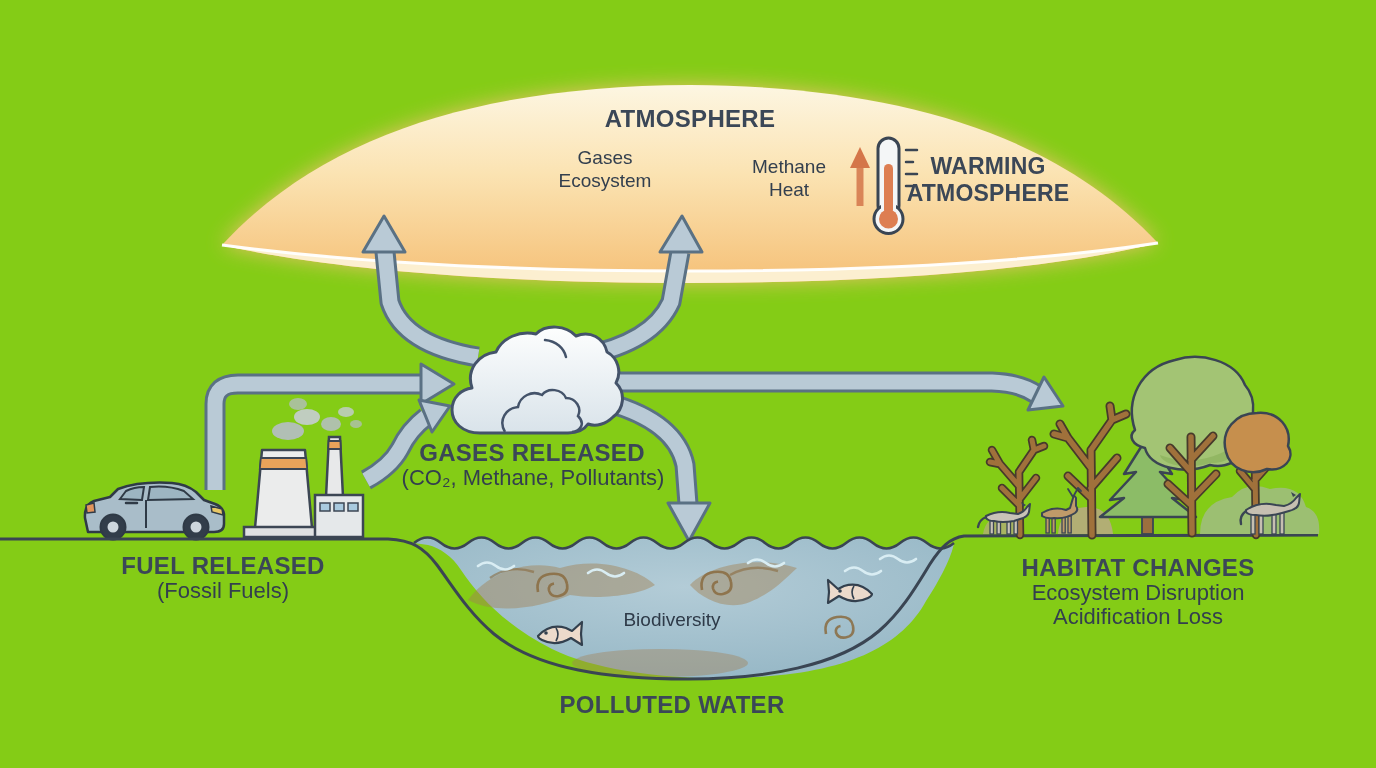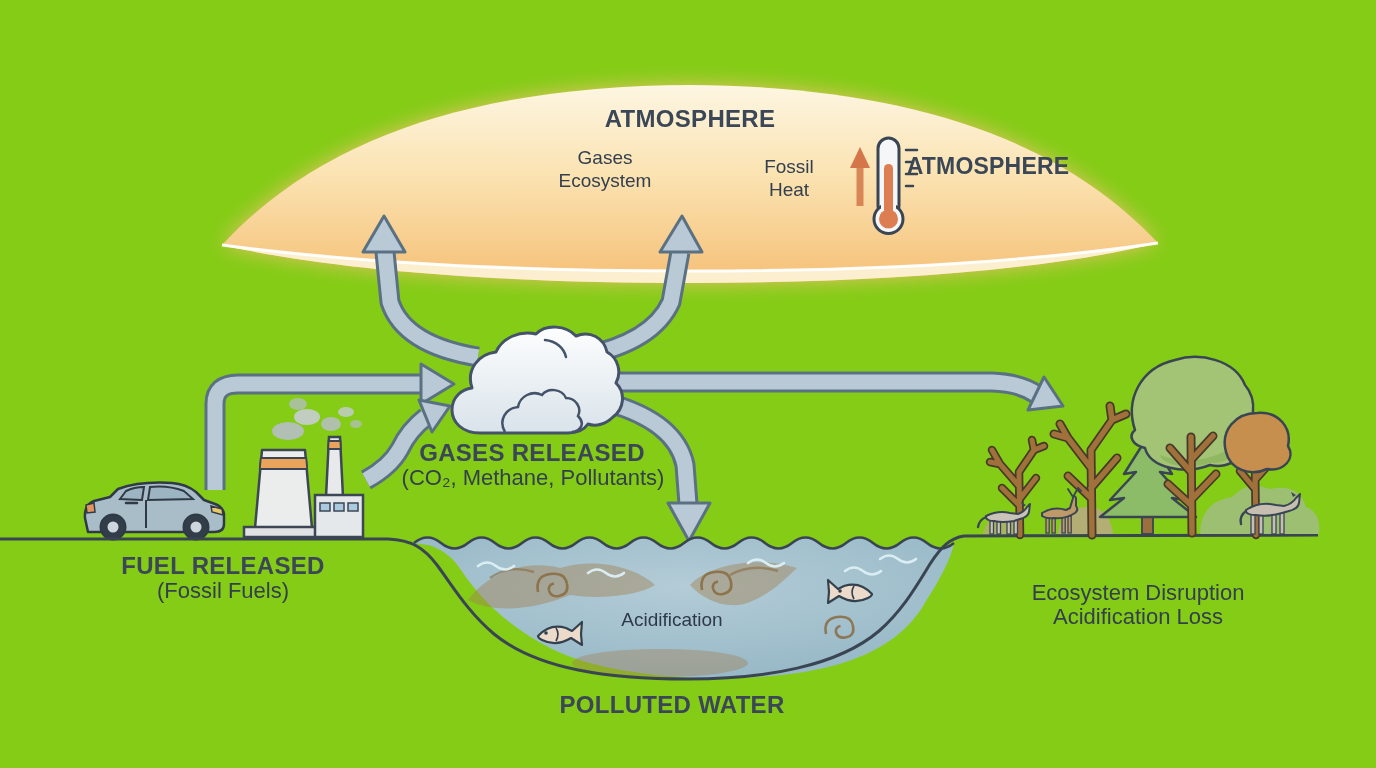--- a/index.html
+++ b/index.html
@@ -274,36 +274,38 @@
 </svg>
 
 <div class="lbl t-big" style="left:690px;top:106px;">ATMOSPHERE</div>
 
 <div class="lbl t-mid" style="left:605px;top:146px;">
   <div>Gases</div>
   <div>Ecosystem</div>
 </div>
 
 <div class="lbl t-mid" style="left:789px;top:155px;">
-  <div>Fossil</div>
+  <div>Methane</div>
   <div>Heat</div>
 </div>
 
 <div class="lbl t-warm" style="left:988px;top:153px;">
+  <div>WARMING</div>
   <div>ATMOSPHERE</div>
 </div>
 
 <div class="lbl t-big" style="left:532px;top:440px;">GASES RELEASED</div>
 <div class="lbl t-sub" style="left:533px;top:466px;">(CO₂, Methane, Pollutants)</div>
 
 <div class="lbl t-big" style="left:223px;top:553px;">FUEL RELEASED</div>
 <div class="lbl t-sub" style="left:223px;top:579px;">(Fossil Fuels)</div>
 
 <div class="lbl t-mid" style="left:672px;top:608px;color:#2e3a48;">
-  <div>Acidification</div>
+  <div>Biodiversity</div>
 </div>
 
 <div class="lbl t-big" style="left:672px;top:692px;">POLLUTED WATER</div>
 
+<div class="lbl t-big" style="left:1138px;top:555px;">HABITAT CHANGES</div>
 <div class="lbl t-sub" style="left:1138px;top:581px;">Ecosystem Disruption</div>
 <div class="lbl t-sub" style="left:1138px;top:605px;">Acidification Loss</div>
 
 </div>
 
 </body></html>

